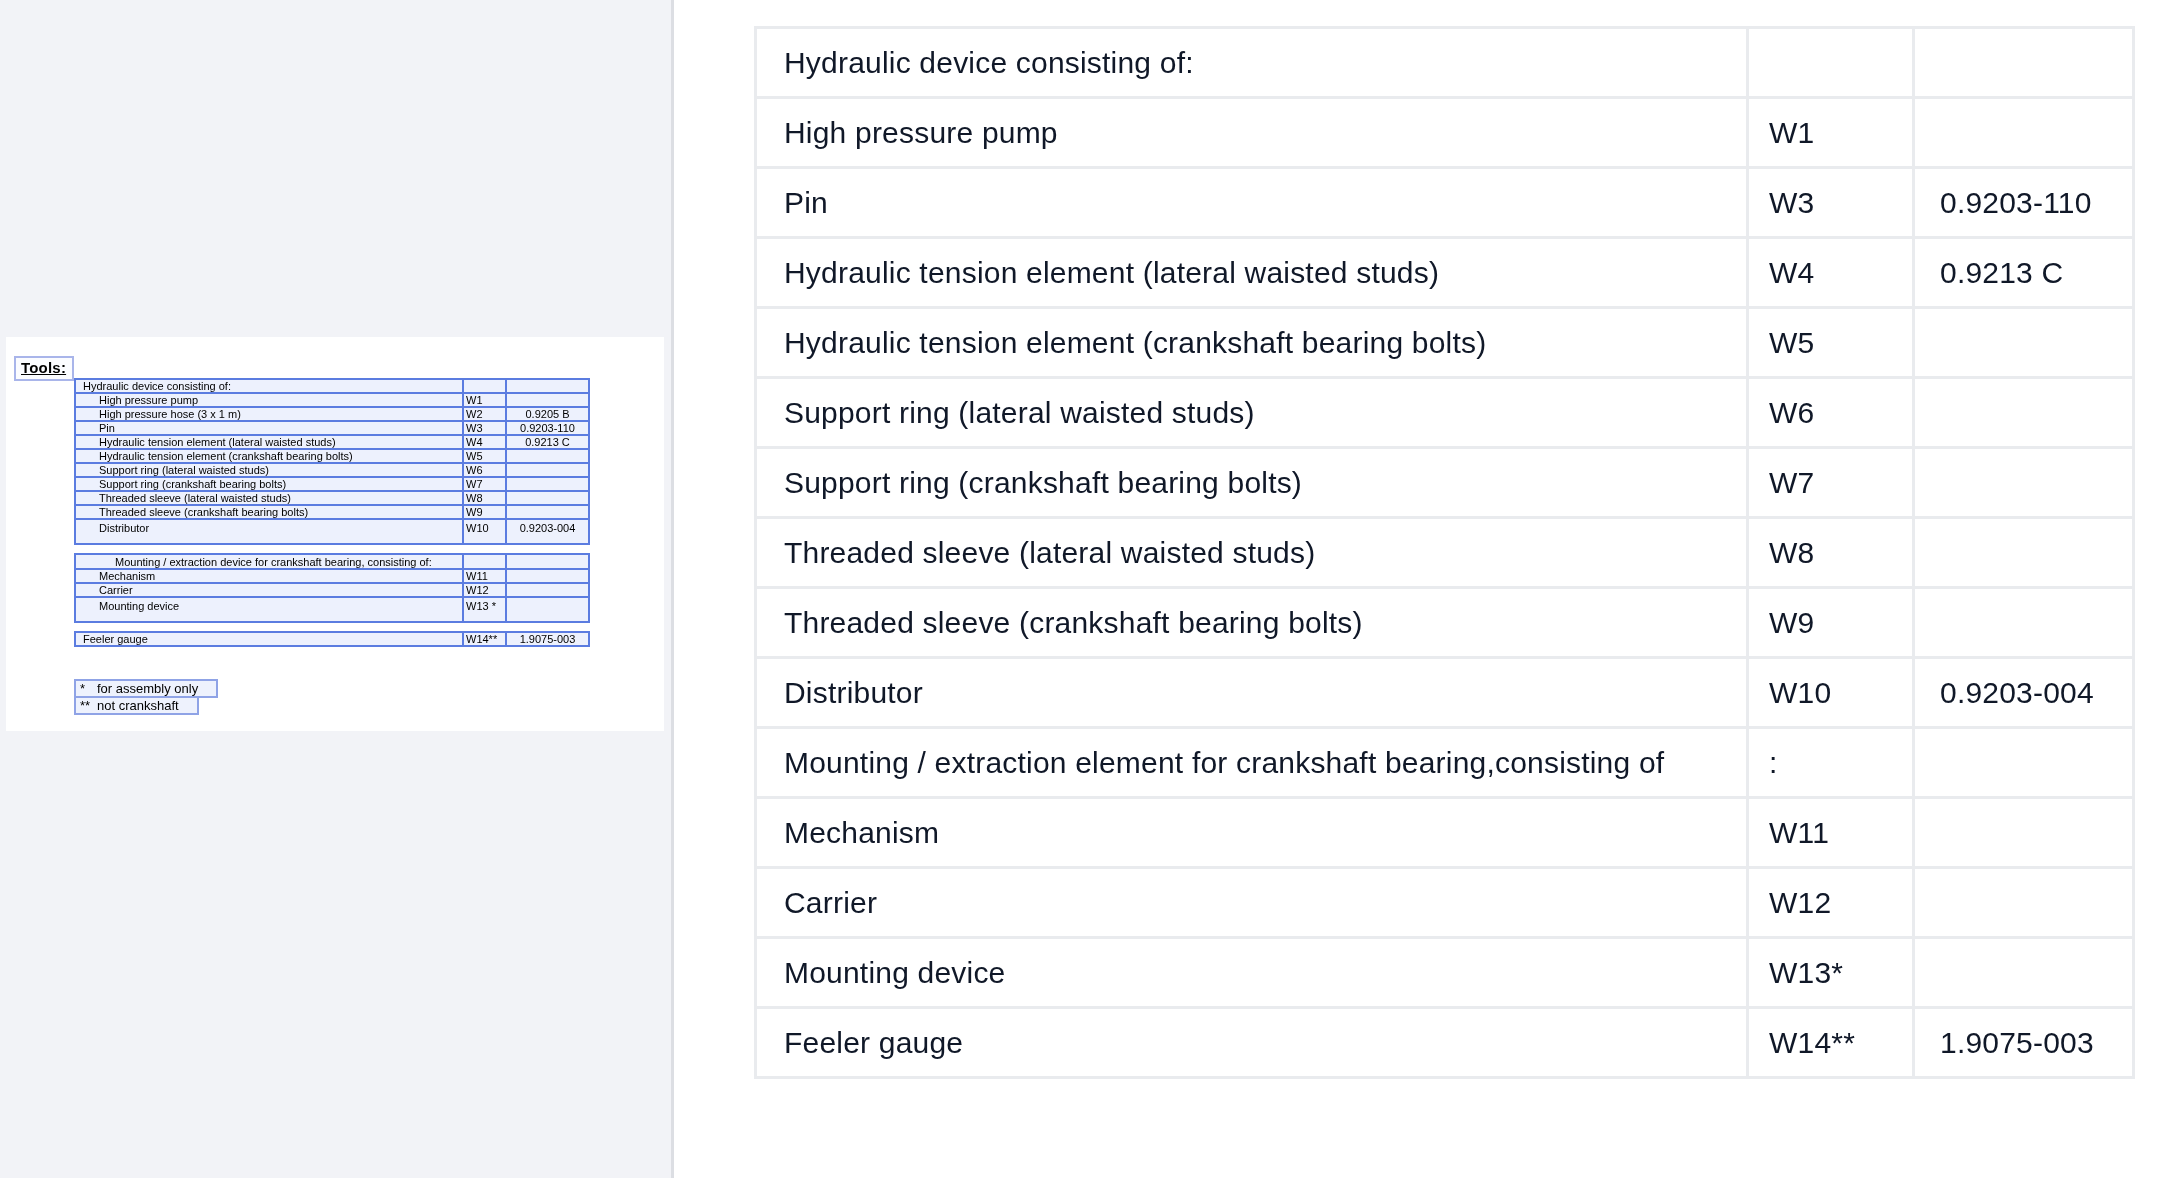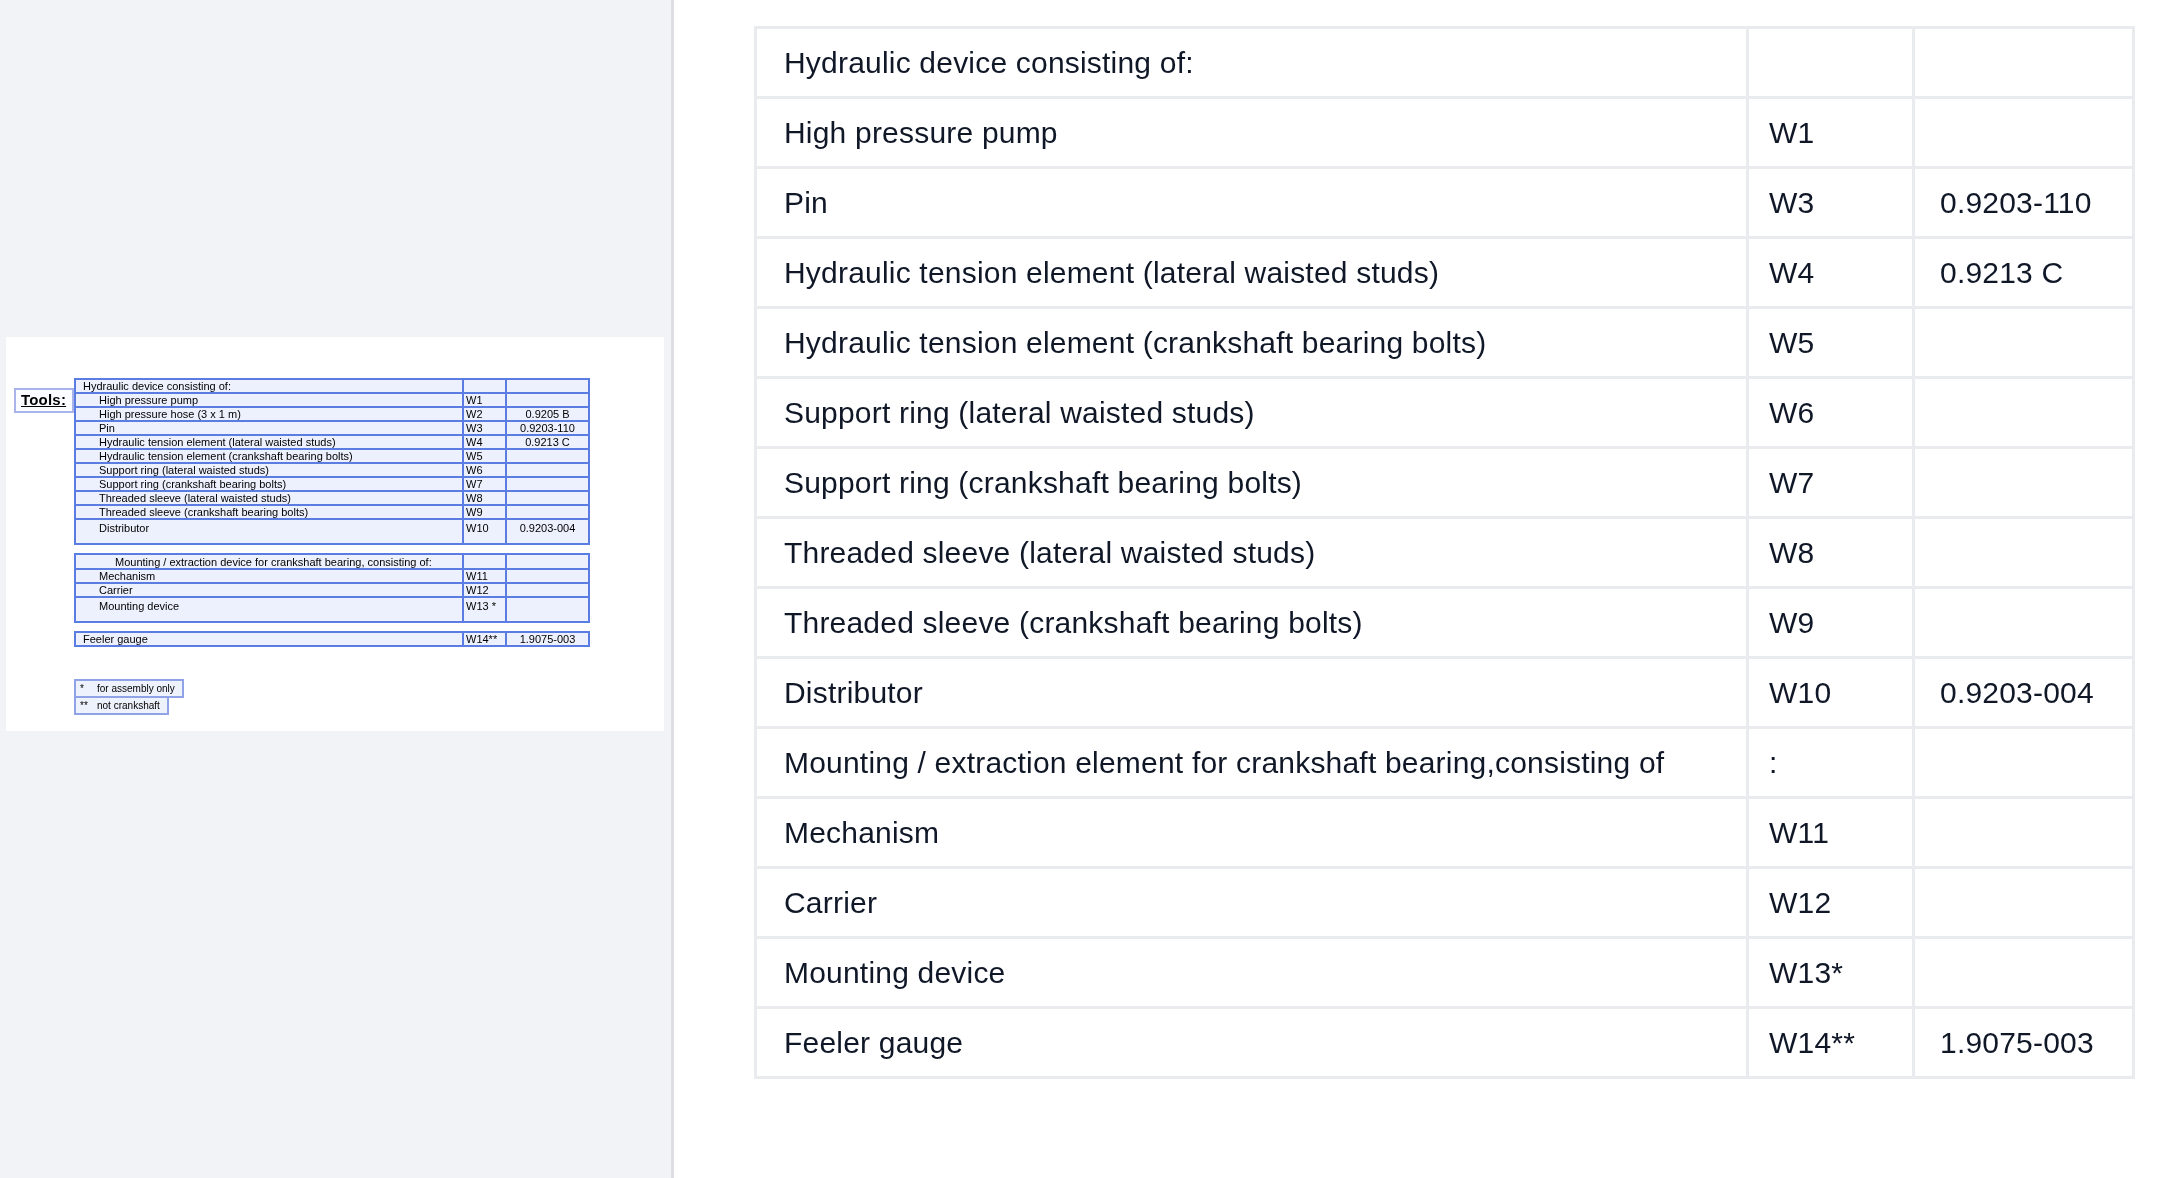--- a/index.html
+++ b/index.html
@@ -11,21 +11,21 @@
   .left-pane { position:absolute; left:0; top:0; width:671px; height:1178px;
                background:#f2f3f7; }
   .pane-divider { position:absolute; left:671px; top:0; width:3px; height:1178px;
                   background:#dcdee3; }
 
   .thumb-card { position:absolute; left:6px; top:337px; width:658px; height:394px;
                 background:#ffffff; }
 
   .tools-label-box { position:absolute; left:8px; top:19px;
                      border:2px solid #a9b5ea; background:#fbfcff;
-                     padding:1px 6px 2px 5px;margin-top:32px; }
+                     padding:1px 6px 2px 5px; }
   .tools-label { font-size:15px; font-weight:bold; color:#000;
                  text-decoration:underline; letter-spacing:.2px; }
 
   .mini-table { position:absolute; left:68px; top:41px; width:516px; }
   .mini-row { display:flex; margin-top:-2px; height:16px; }
   .mini-row:first-child { margin-top:0; }
   .mini-row.tall { height:27px; }
   .mini-row.gap  { height:12px; }
   .mini-row.sec  { height:17px; }
   .mini-cell { border:2px solid #5b7ce0; background:#edf1fd; color:#000;
@@ -34,22 +34,22 @@
   .mini-cell.desc { width:390px; padding-left:7px; }
   .mini-cell.w    { width:45px;  padding-left:2px; margin-left:-2px; }
   .mini-cell.part { width:85px;  margin-left:-2px; justify-content:center; padding:0 2px; }
   .mini-row.ind .mini-cell.desc { padding-left:23px; }
   .mini-row.tall .mini-cell { align-items:flex-start; padding-top:2px; }
   .mini-row.gap .mini-cell { border-color:transparent; background:transparent; }
   .mini-row.sec .mini-cell.desc { overflow:visible; white-space:nowrap;padding-left:39px; }
 
   .footnotes { position:absolute; left:68px; top:344px; }
   .footnote-box { display:table; border:2px solid #8fa3e6; background:#eef2fd;
-                  color:#000; font-size:10px; line-height:13px;
-                  padding:1px 7px 1px 4px; margin-top:-2px; }
+                  color:#000; font-size:13px; line-height:13px;
+                  padding:1px 18px 1px 4px; margin-top:-2px; }
   .footnote-box .marker { display:inline-block; min-width:17px; font-weight:normal; }
 
   
   .right-pane { position:absolute; left:674px; top:0; width:1488px; height:1178px;
                 background:#ffffff; }
   .extract-table { position:absolute; left:80px; top:26px; width:1378px;
                    border-collapse:collapse; table-layout:fixed; }
   .extract-table td { border:3px solid #e9ebee; height:70px; vertical-align:middle;
                       color:#101828; font-size:30px; letter-spacing:.2px;
                       overflow:hidden; white-space:nowrap; }

